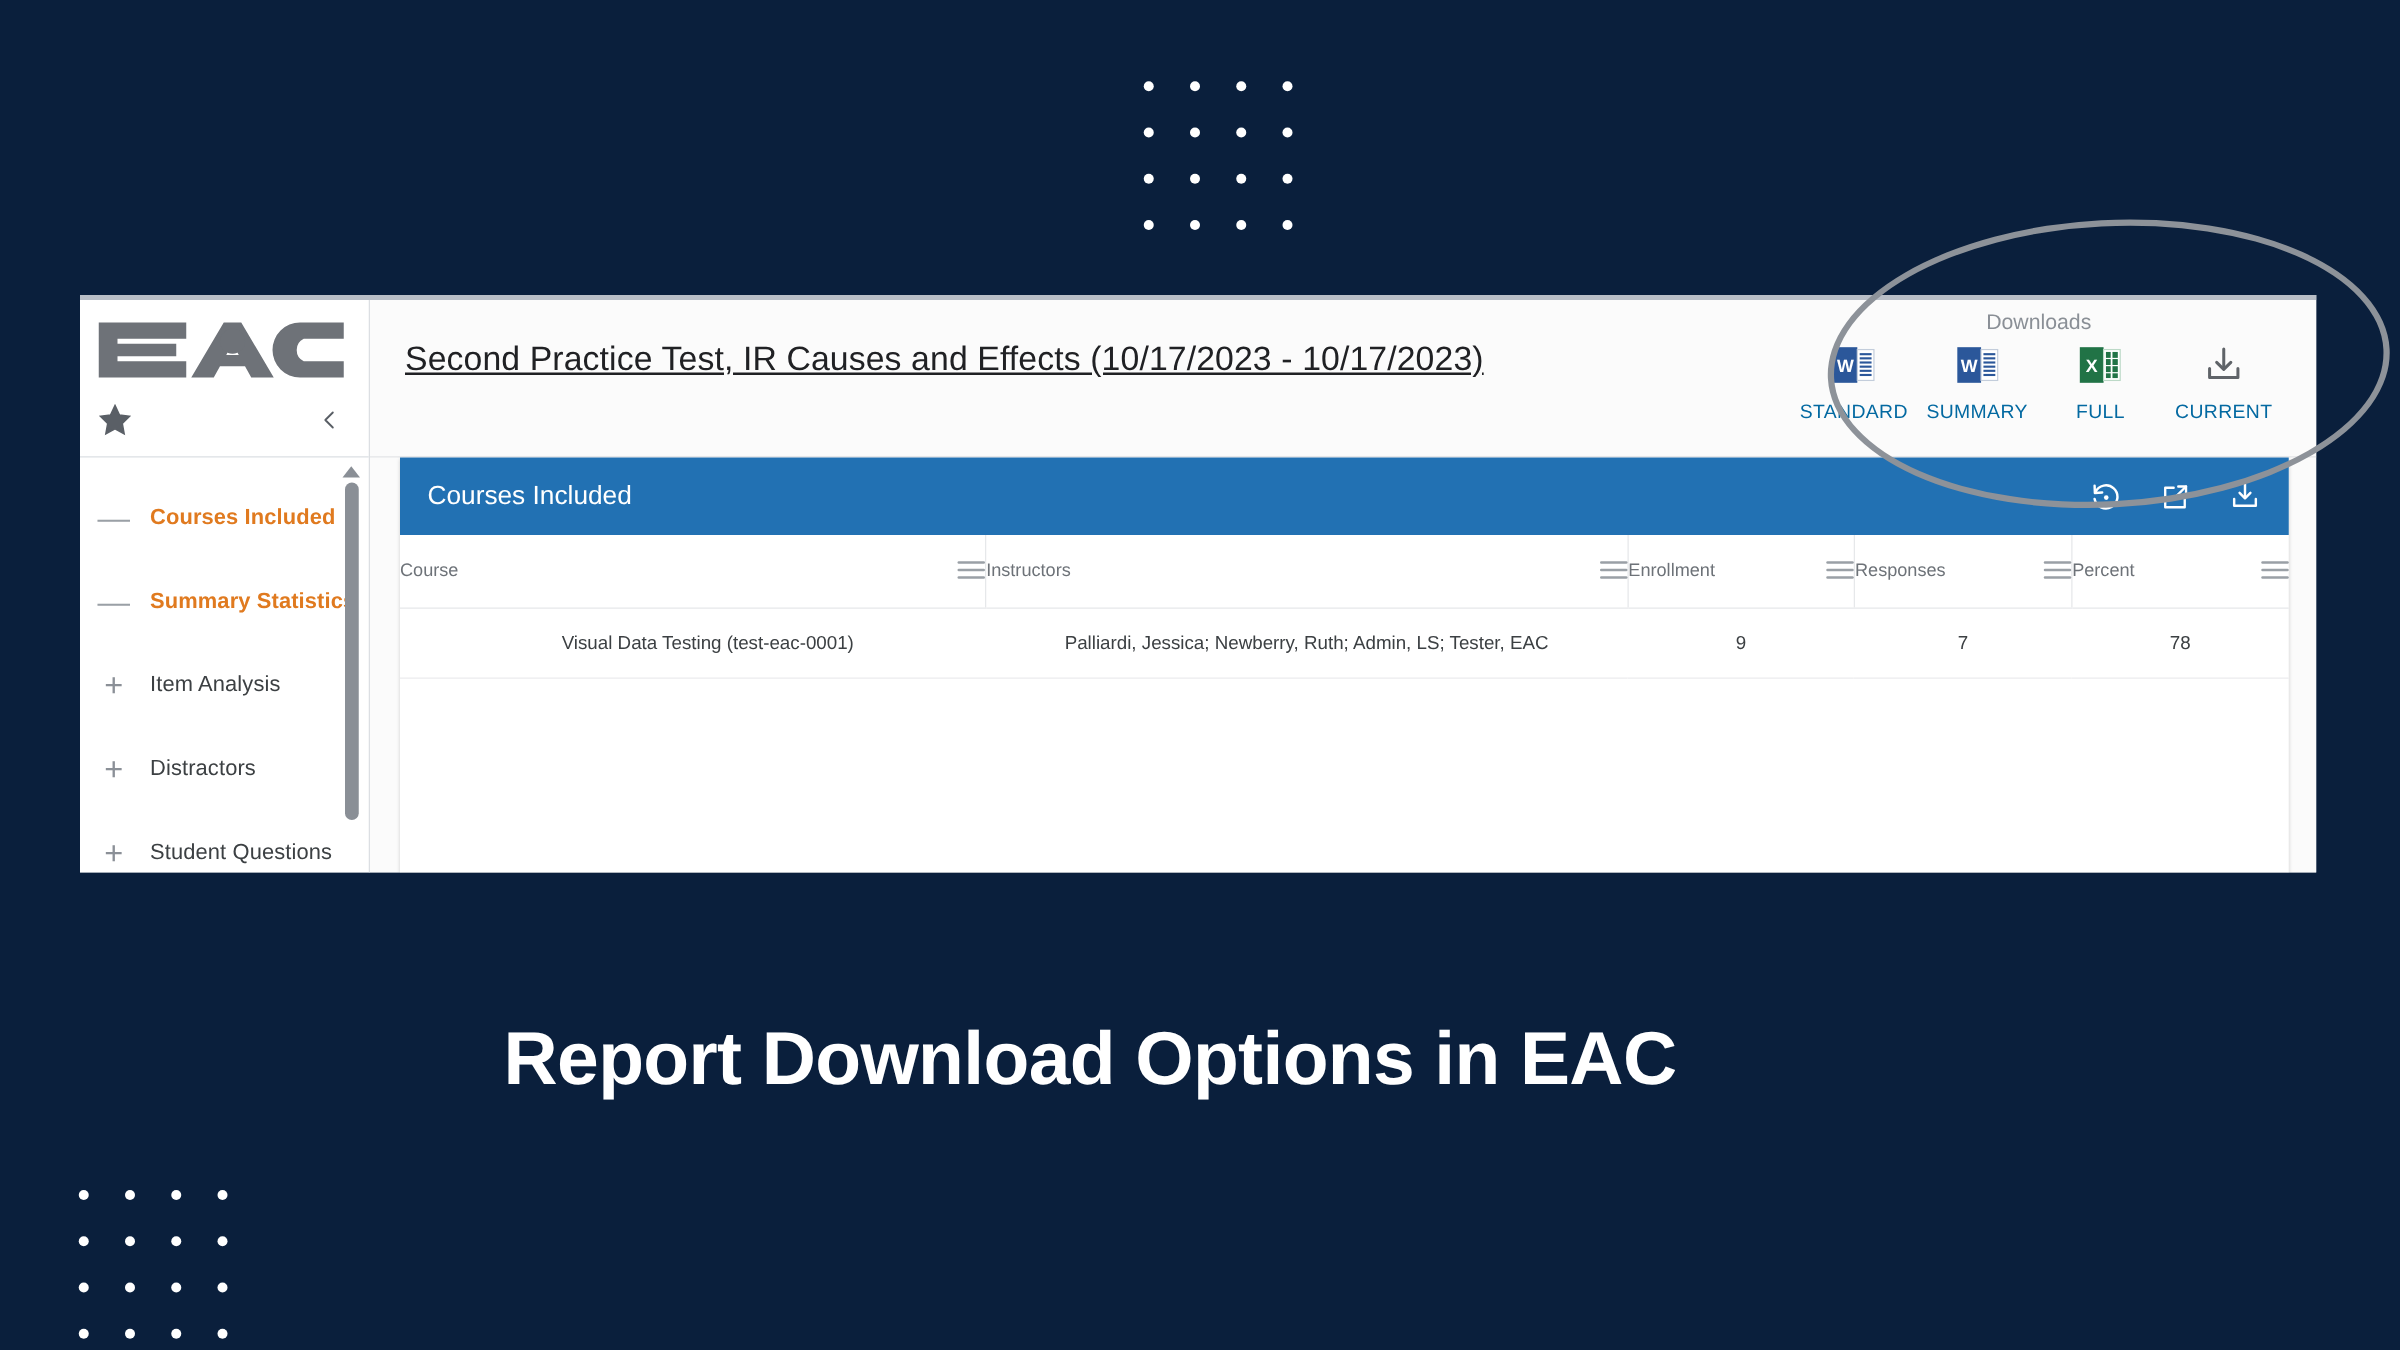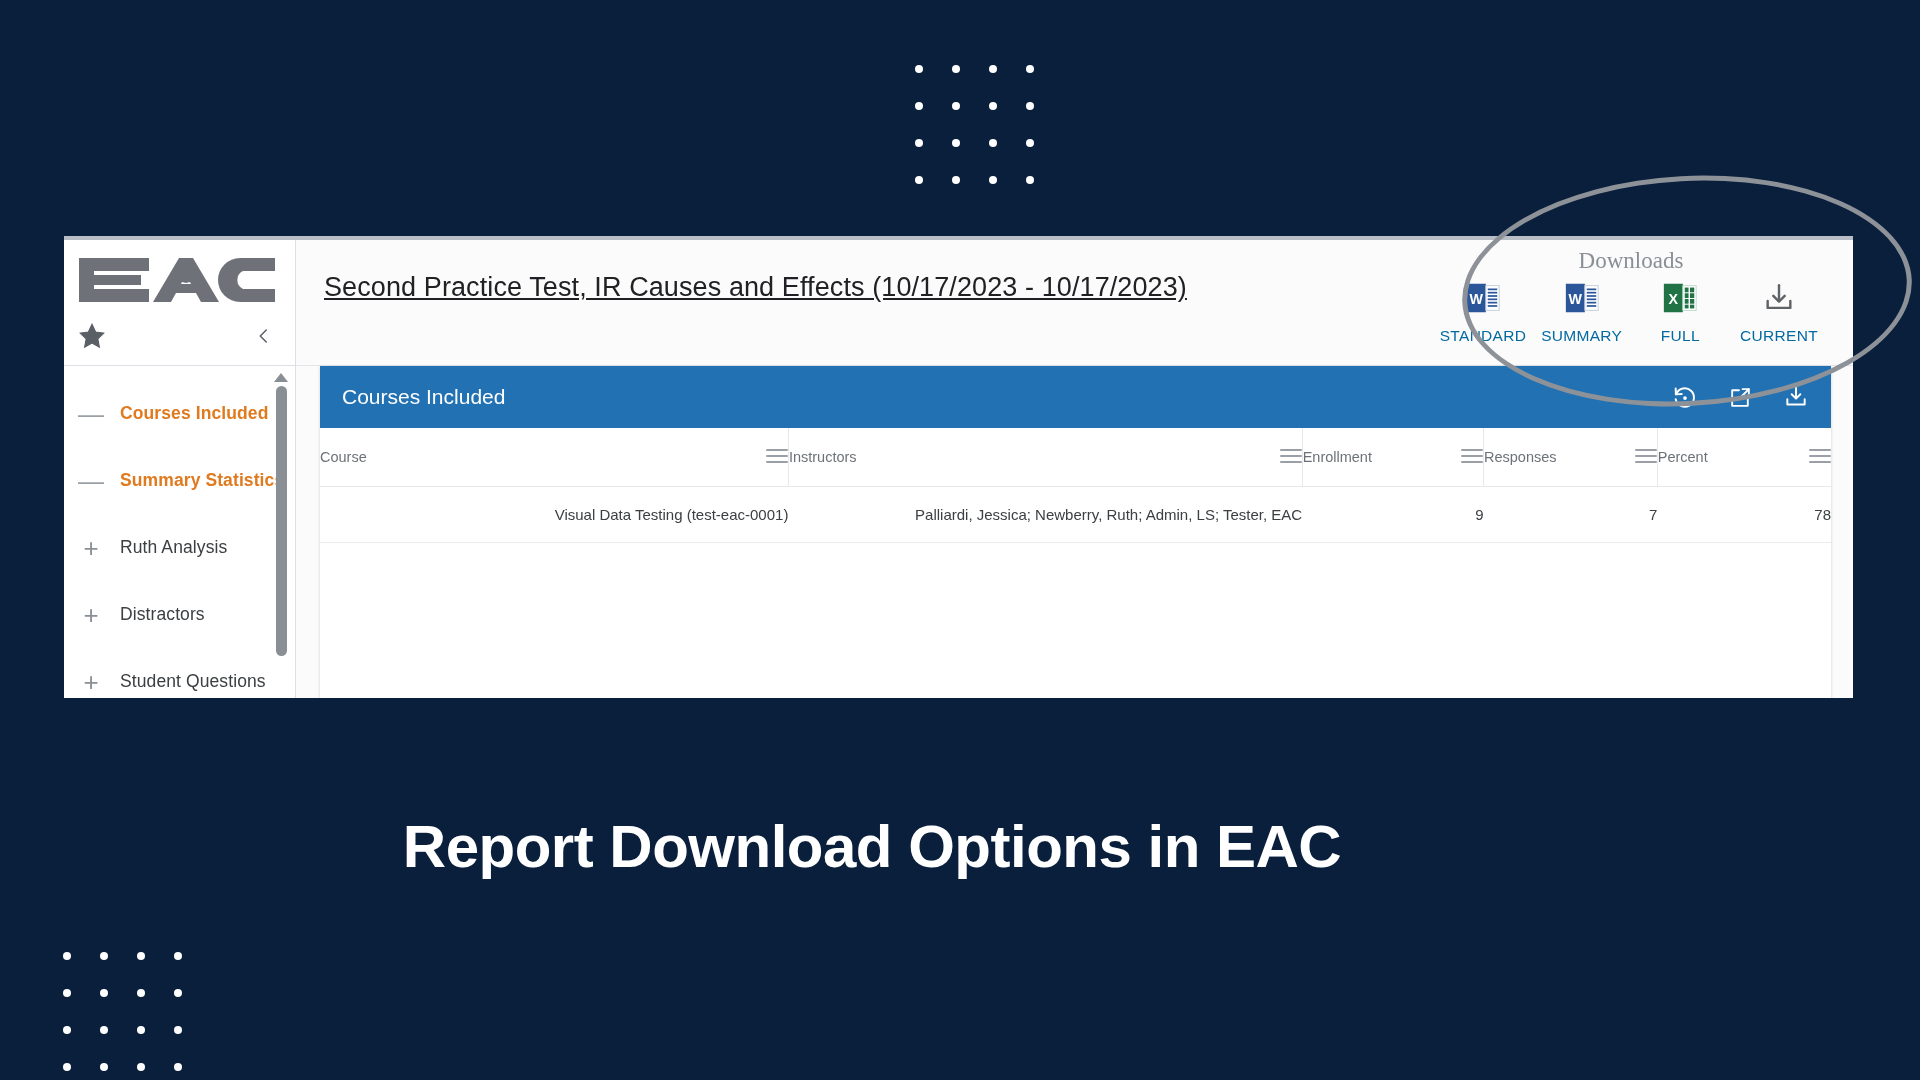--- a/index.html
+++ b/index.html
@@ -54,21 +54,21 @@
   .sb-thumb { width:11px; margin:4px auto 0; height:270px; border-radius:6px; background:#8a8f96; }
 
   
   .main { position:absolute; left:232px; top:0; right:0; height:100%; background:#fbfbfb; }
 
   .topbar { position:relative; height:126px; border-bottom:1px solid #e3e5e8; background:#fbfbfb; }
   .report-title { position:absolute; left:28px; top:32px; font-size:27px; color:#202124;
                   font-weight:400; letter-spacing:.1px;text-decoration:underline; }
 
   .downloads { position:absolute; right:22px; top:8px; width:400px; text-align:center; }
-  .downloads-label { font-size:23px; color:#8a8f96; margin-bottom:4px;font-family:Liberation Serif, serif; }
+  .downloads-label { font-size:17px; color:#8a8f96; margin-bottom:4px; }
   .dl-row { display:flex; justify-content:space-between; padding:0 6px; }
   .dl-item { width:92px; text-align:center; cursor:pointer; }
   .dl-icon { height:40px; display:flex; align-items:center; justify-content:center; }
   .dl-caption { margin-top:9px; font-size:15.5px; color:#0369a1; letter-spacing:.3px; }
 
   
   .panel { position:absolute; left:24px; top:126px; right:22px; bottom:0;
            background:#ffffff; box-shadow:0 1px 3px rgba(0,0,0,.18); }
   .panel-head { height:62px; background:#2271b3; display:flex; align-items:center;
                 justify-content:space-between; padding:0 22px 0 22px; }
@@ -77,21 +77,21 @@
   .panel-actions svg { cursor:pointer; }
 
   
   table.grid { width:100%; border-collapse:collapse; table-layout:fixed; }
   table.grid th { height:58px; font-size:14.5px; font-weight:400; color:#6d7278;
                   border-bottom:1px solid #e6e8ea; }
   table.grid th .th-in { display:flex; align-items:center; justify-content:space-between; gap:0; }
   table.grid th.sep { border-left:1px solid #e6e8ea; }
   .hamb { width:22px; height:16px; margin-left:22px; flex:none; }
   .hamb span { display:block; height:2px; background:#9aa0a6; margin-bottom:4px; border-radius:1px; }
-  table.grid td { height:56px; font-size:15px; color:#3c4043; text-align:right;
+  table.grid td { height:56px; font-size:15px; color:#3c4043; text-align:center;
                   border-bottom:1px solid #ececee; }
   td.left { text-align:left; padding-left:24px; }
 
   
   .ellipse { position:absolute; left:1462px; top:176px; width:450px; height:230px;
              border:5px solid #8d9299; border-radius:50%;
              transform:rotate(-3deg); pointer-events:none; }
 
   
   .caption { position:absolute; left:0; top:812px; width:1744px; text-align:center;
@@ -167,21 +167,21 @@
         <div class="nav-item expanded">
           <span class="pm">—</span>
           <span class="lbl">Courses Included</span>
         </div>
         <div class="nav-item expanded">
           <span class="pm">—</span>
           <span class="lbl">Summary Statistics</span>
         </div>
         <div class="nav-item collapsed">
           <span class="pm">+</span>
-          <span class="lbl">Ruth Analysis</span>
+          <span class="lbl">Item Analysis</span>
         </div>
         <div class="nav-item collapsed">
           <span class="pm">+</span>
           <span class="lbl">Distractors</span>
         </div>
         <div class="nav-item collapsed">
           <span class="pm">+</span>
           <span class="lbl">Student Questions</span>
         </div>
       </div>

